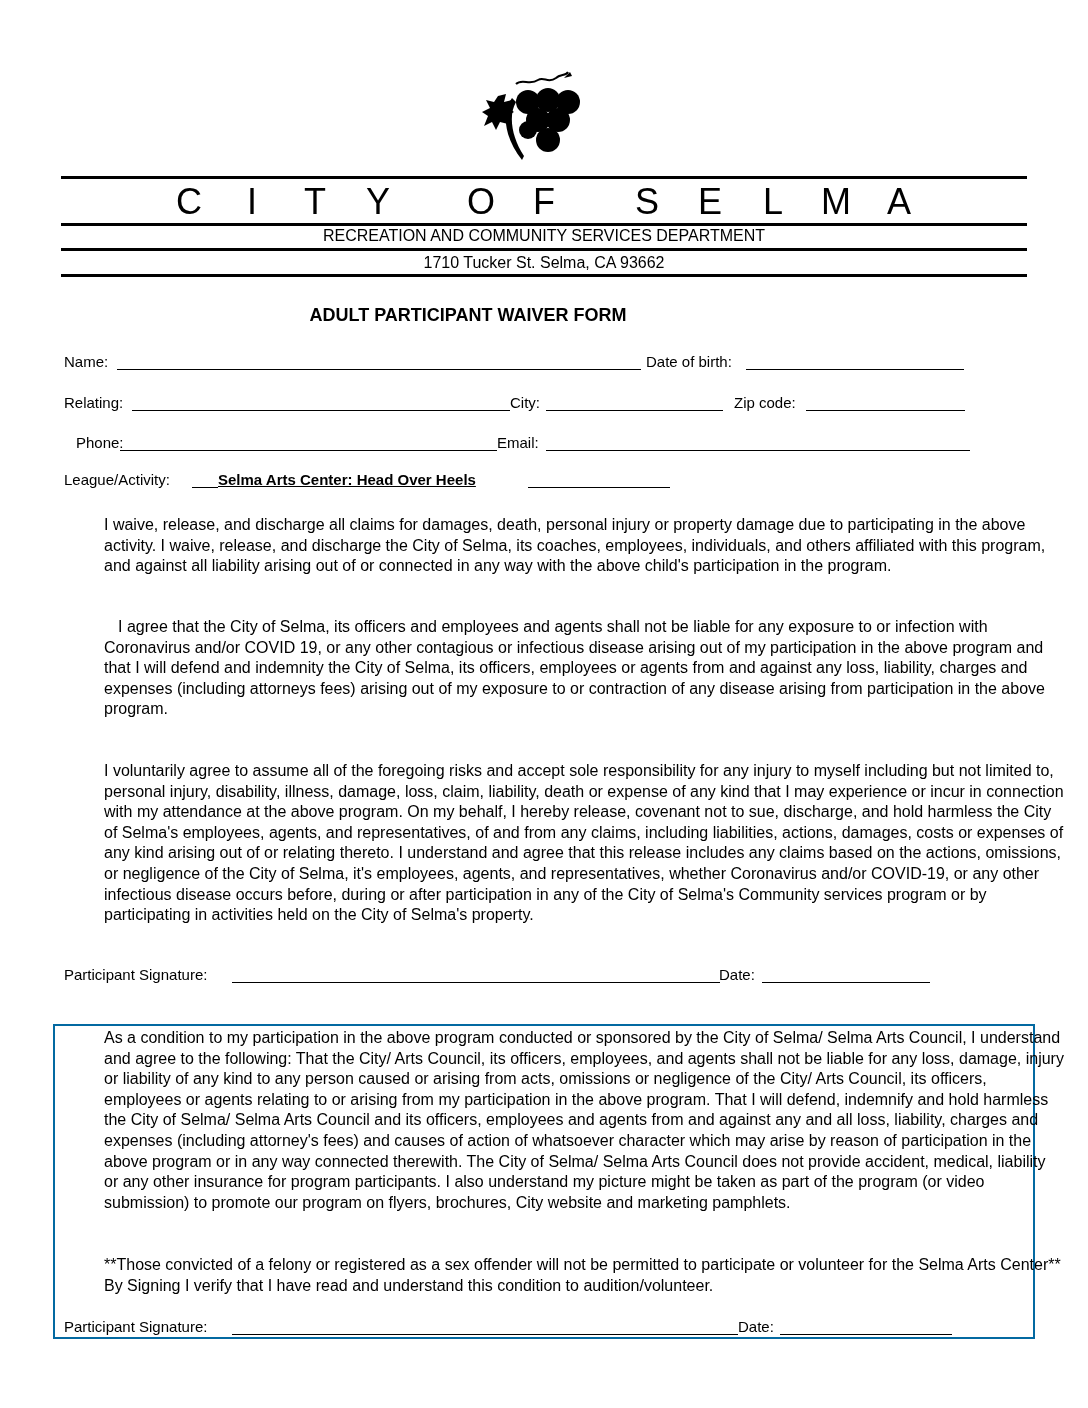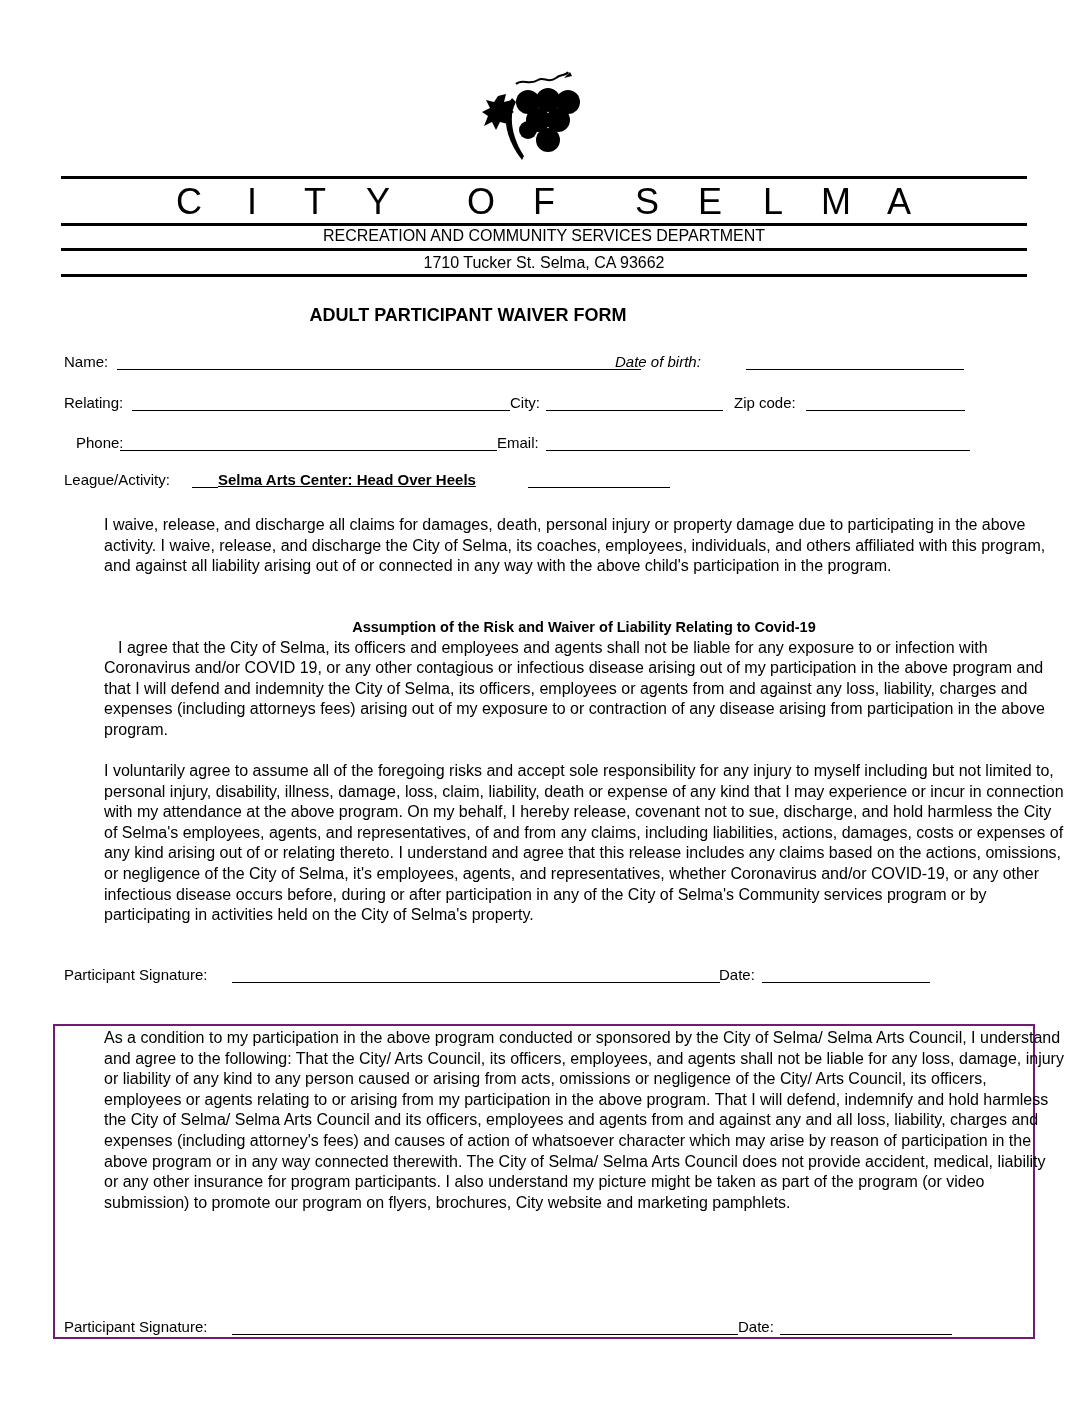--- a/index.html
+++ b/index.html
@@ -14,21 +14,21 @@
   .dept { position:absolute; left:61px; width:966px; top:226px; text-align:center; font-size:16px; line-height:20px; }
   .addr { position:absolute; left:61px; width:966px; top:252px; text-align:center; font-size:16px; line-height:22px; }
   .title { position:absolute; left:0; width:936px; top:303px; text-align:center; font-weight:bold; font-size:18px; line-height:24px; }
   .field-row { position:absolute; left:64px; height:22px; font-size:15px; line-height:22px; white-space:nowrap; }
   .lbl { position:absolute; top:0; }
   .line { position:absolute; top:18px; height:1px; background:#000; }
   .activity { position:absolute; top:0; font-weight:bold; text-decoration:underline; }
   .para { position:absolute; left:64px; width:960px; font-size:16px; line-height:20.6px;margin-left:40px; }
   .para p { margin:0; }
   .subhead { text-align:center; font-weight:bold; font-size:14.5px; }
-  .box { position:absolute; left:53px; top:1024px; width:978px; height:311px; border:2px solid #701a75; }
+  .box { position:absolute; left:53px; top:1024px; width:978px; height:311px; border:2px solid #0369a1; }
   .box .para { left:9px; width:960px; }
 </style>
 </head>
 <body>
 
 <svg class="logo" viewBox="0 0 120 110">
   <path d="M38 20 C44 14,52 22,60 16 C66 12,70 20,78 14 C82 10,88 12,90 8" fill="none" stroke="#000" stroke-width="2"></path>
   <path d="M86 14 l6 -6 l2 4 z" fill="#000"></path>
   <path d="M20 32 L28 30 L26 38 L34 36 L30 44 L36 48 L28 52 L30 60 L22 58 L18 66 L14 58 L6 62 L10 52 L4 48 L12 44 L8 36 L16 38 Z" fill="#000"></path>
   <path d="M34 34 C22 50, 28 76, 44 96 L46 92 C34 74, 30 52, 38 38 Z" fill="#000"></path>
@@ -61,21 +61,21 @@
 <div class="dept">RECREATION AND COMMUNITY SERVICES DEPARTMENT</div>
 <div class="rule" style="top:248px;"></div>
 <div class="addr">1710 Tucker St. Selma, CA 93662</div>
 <div class="rule" style="top:274px;"></div>
 
 <div class="title">ADULT PARTICIPANT WAIVER FORM</div>
 
 <div class="field-row" style="top:351px; width:960px;">
   <span class="lbl" style="left:0;">Name:</span>
   <div class="line" style="left:53px; width:524px;"></div>
-  <span class="lbl" style="left:551px;font-style:italic;">Date of birth:</span>
+  <span class="lbl" style="left:582px;">Date of birth:</span>
   <div class="line" style="left:682px; width:218px;"></div>
 </div>
 
 <div class="field-row" style="top:392px; width:960px;">
   <span class="lbl" style="left:0;">Relating:</span>
   <div class="line" style="left:68px; width:378px;"></div>
   <span class="lbl" style="left:446px;">City:</span>
   <div class="line" style="left:482px; width:177px;"></div>
   <span class="lbl" style="left:670px;">Zip code:</span>
   <div class="line" style="left:742px; width:159px;"></div>
@@ -93,38 +93,40 @@
   <div class="line" style="left:128px; width:26px;"></div>
   <span class="activity" style="left:154px;">Selma Arts Center: Head Over Heels</span>
   <div class="line" style="left:464px; width:142px;"></div>
 </div>
 
 <div class="para" style="top:515px;">
   <p>I waive, release, and discharge all claims for damages, death, personal injury or property damage due to participating in the above activity. I waive, release, and discharge the City of Selma, its coaches, employees, individuals, and others affiliated with this program, and against all liability arising out of or connected in any way with the above child's participation in the program.</p>
 </div>
 
 <div class="para" style="top:617px;">
-  <p class="subhead">Assumption of the Risk and Waiver of Liability Relating to Covid-19</p>
   <p style="text-indent:14px;">I agree that the City of Selma, its officers and employees and agents shall not be liable for any exposure to or infection with Coronavirus and/or COVID 19, or any other contagious  or infectious disease arising out of  my participation in the above program and that I will defend and indemnity the City of Selma, its officers, employees or agents from and against any loss, liability, charges and expenses (including attorneys fees) arising out of my exposure to or contraction of any disease arising from participation in the above program.</p>
 </div>
 
 <div class="para" style="top:761px;">
   <p>I voluntarily agree to assume all of the foregoing risks and accept sole responsibility for any injury to myself including but not limited to, personal injury, disability, illness, damage, loss, claim, liability, death or expense of any kind that I may experience or incur in connection with my attendance at the above program. On my behalf, I hereby release, covenant not to sue, discharge, and hold harmless the City of Selma's employees, agents, and representatives, of and from any claims, including liabilities, actions, damages, costs or expenses of any kind arising out of or relating thereto. I understand and agree that this release includes any claims based on the actions, omissions, or negligence of the City of Selma, it's employees, agents, and representatives, whether Coronavirus and/or COVID-19, or any other infectious disease occurs before, during or after participation in any of the City of Selma's Community services program or by participating in activities held on the City of Selma's property.</p>
 </div>
 
 <div class="field-row" style="top:964px; width:960px;">
   <span class="lbl" style="left:0;">Participant Signature:</span>
   <div class="line" style="left:168px; width:488px;"></div>
   <span class="lbl" style="left:655px;">Date:</span>
   <div class="line" style="left:698px; width:168px;"></div>
 </div>
 
 <div class="box">
   <div class="para" style="top:2px;">
     <p>As a condition to my participation in the above program conducted or sponsored by the City of Selma/ Selma Arts Council, I understand and agree to the following: That the City/ Arts Council, its officers, employees, and agents shall not be liable for any loss, damage, injury or liability of any kind to any person caused or arising from acts, omissions or negligence of the City/ Arts Council, its officers, employees or agents relating to or arising from my participation in the above program. That I will defend, indemnify and hold harmless the City of Selma/ Selma Arts Council and its officers, employees and agents from and against any and all loss, liability, charges and expenses (including attorney's fees) and causes of action of whatsoever character which may arise by reason of participation in the above program or in any way connected therewith. The City of Selma/ Selma Arts Council does not provide accident, medical, liability or any other insurance for program participants. I also understand my picture might be taken as part of the program (or video submission) to promote our program on flyers, brochures, City website and marketing pamphlets.</p>
   </div>
+  <div class="para" style="top:229px;">
+    <p>**Those convicted of a felony or registered as a sex offender will not be permitted to participate or volunteer for the Selma Arts Center** By Signing I verify that I have read and understand this condition to audition/volunteer.</p>
+  </div>
   <div class="field-row" style="left:9px; top:290px; width:960px;">
     <span class="lbl" style="left:0;">Participant Signature:</span>
     <div class="line" style="left:168px; width:506px;"></div>
     <span class="lbl" style="left:674px;">Date:</span>
     <div class="line" style="left:716px; width:172px;"></div>
   </div>
 </div>
 
 </body></html>

